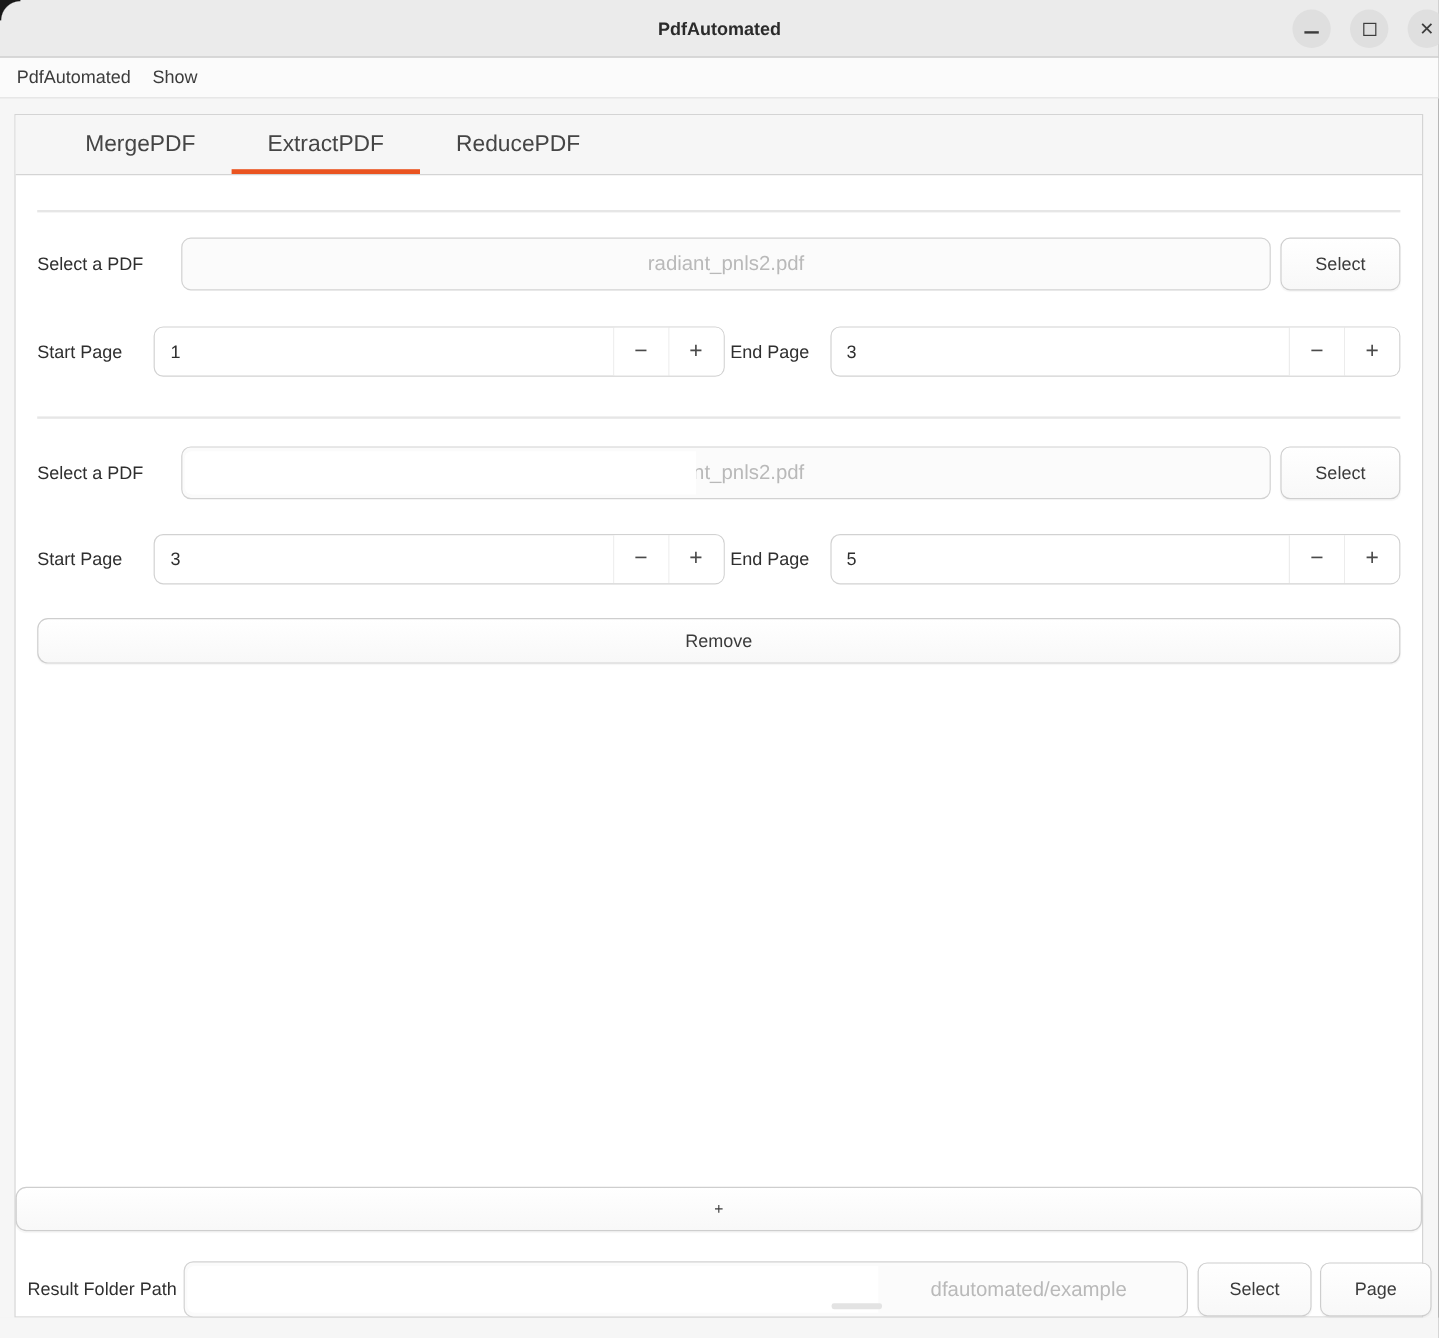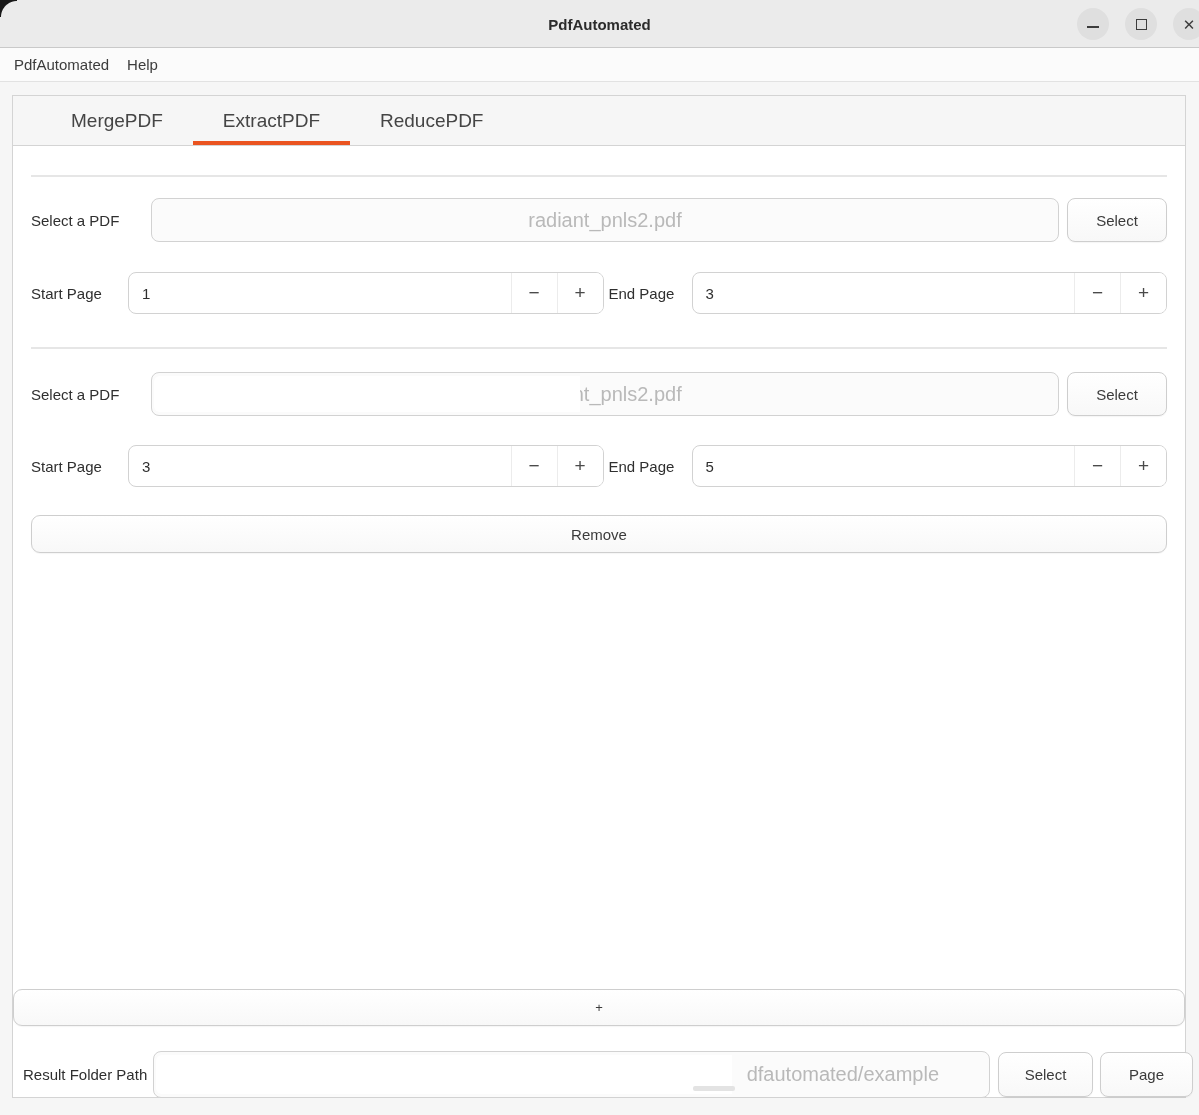--- a/index.html
+++ b/index.html
@@ -44,21 +44,21 @@
   .page-row-2 { margin-top:29px; height:42px; }
 
   .lbl { font-size:15px; color:#2f2f2f; white-space:nowrap; flex:none; }
   .lbl-file { width:120px; }
   .lbl-start { width:97px; }
   .lbl-end { width:88px; padding-left:5px; }
   .lbl-result { padding:0 6px 0 0; }
 
   .entry { position:relative; flex:1; height:100%; background:#fbfbfb; border:1px solid #d2d2d2; border-radius:8px; overflow:hidden; }
   .entry input { position:absolute; inset:0; width:100%; height:100%; border:none; outline:none; background:transparent;
-    font-family:"Liberation Sans", sans-serif; font-size:20px; color:#2f2f2f; }
+    font-family:"Liberation Sans", sans-serif; font-size:17px; color:#2f2f2f; }
   .entry input.centered { text-align:center; }
   .entry input::placeholder { color:#b9b9b9; opacity:1; }
   .redaction { position:absolute; left:2px; top:3px; bottom:3px; background:#ffffff; border-radius:6px 0 0 6px; pointer-events:none; }
   .redaction.file2 { width:47%; }
   .redaction.result { width:69%; }
   .artifact-dash { position:absolute; left:64.5%; bottom:6px; width:42px; height:5px; background:#e3e3e3; border-radius:2px; pointer-events:none; }
 
   .btn { display:flex; align-items:center; justify-content:center; background:linear-gradient(#ffffff,#f8f8f8);
     border:1px solid #cecece; border-radius:8px; font-size:15px; color:#3b3b3b; cursor:default; flex:none;
     box-shadow:0 1px 1px rgba(0,0,0,0.04); }
@@ -101,21 +101,21 @@
           <span class="icon-max-box"></span>
         </div>
       <div class="ctrl">
           <span class="icon-close-glyph">✕</span>
         </div>
     </div>
   </div>
 
   <div class="menubar">
     <div class="menu-item">PdfAutomated</div>
-    <div class="menu-item">Help</div>
+    <div class="menu-item">Show</div>
   </div>
 
   <div class="frame">
 
     <div class="tabstrip">
       <div class="tab">MergePDF</div>
       <div class="tab active">ExtractPDF</div>
       <div class="tab">ReducePDF</div>
     </div>
 

